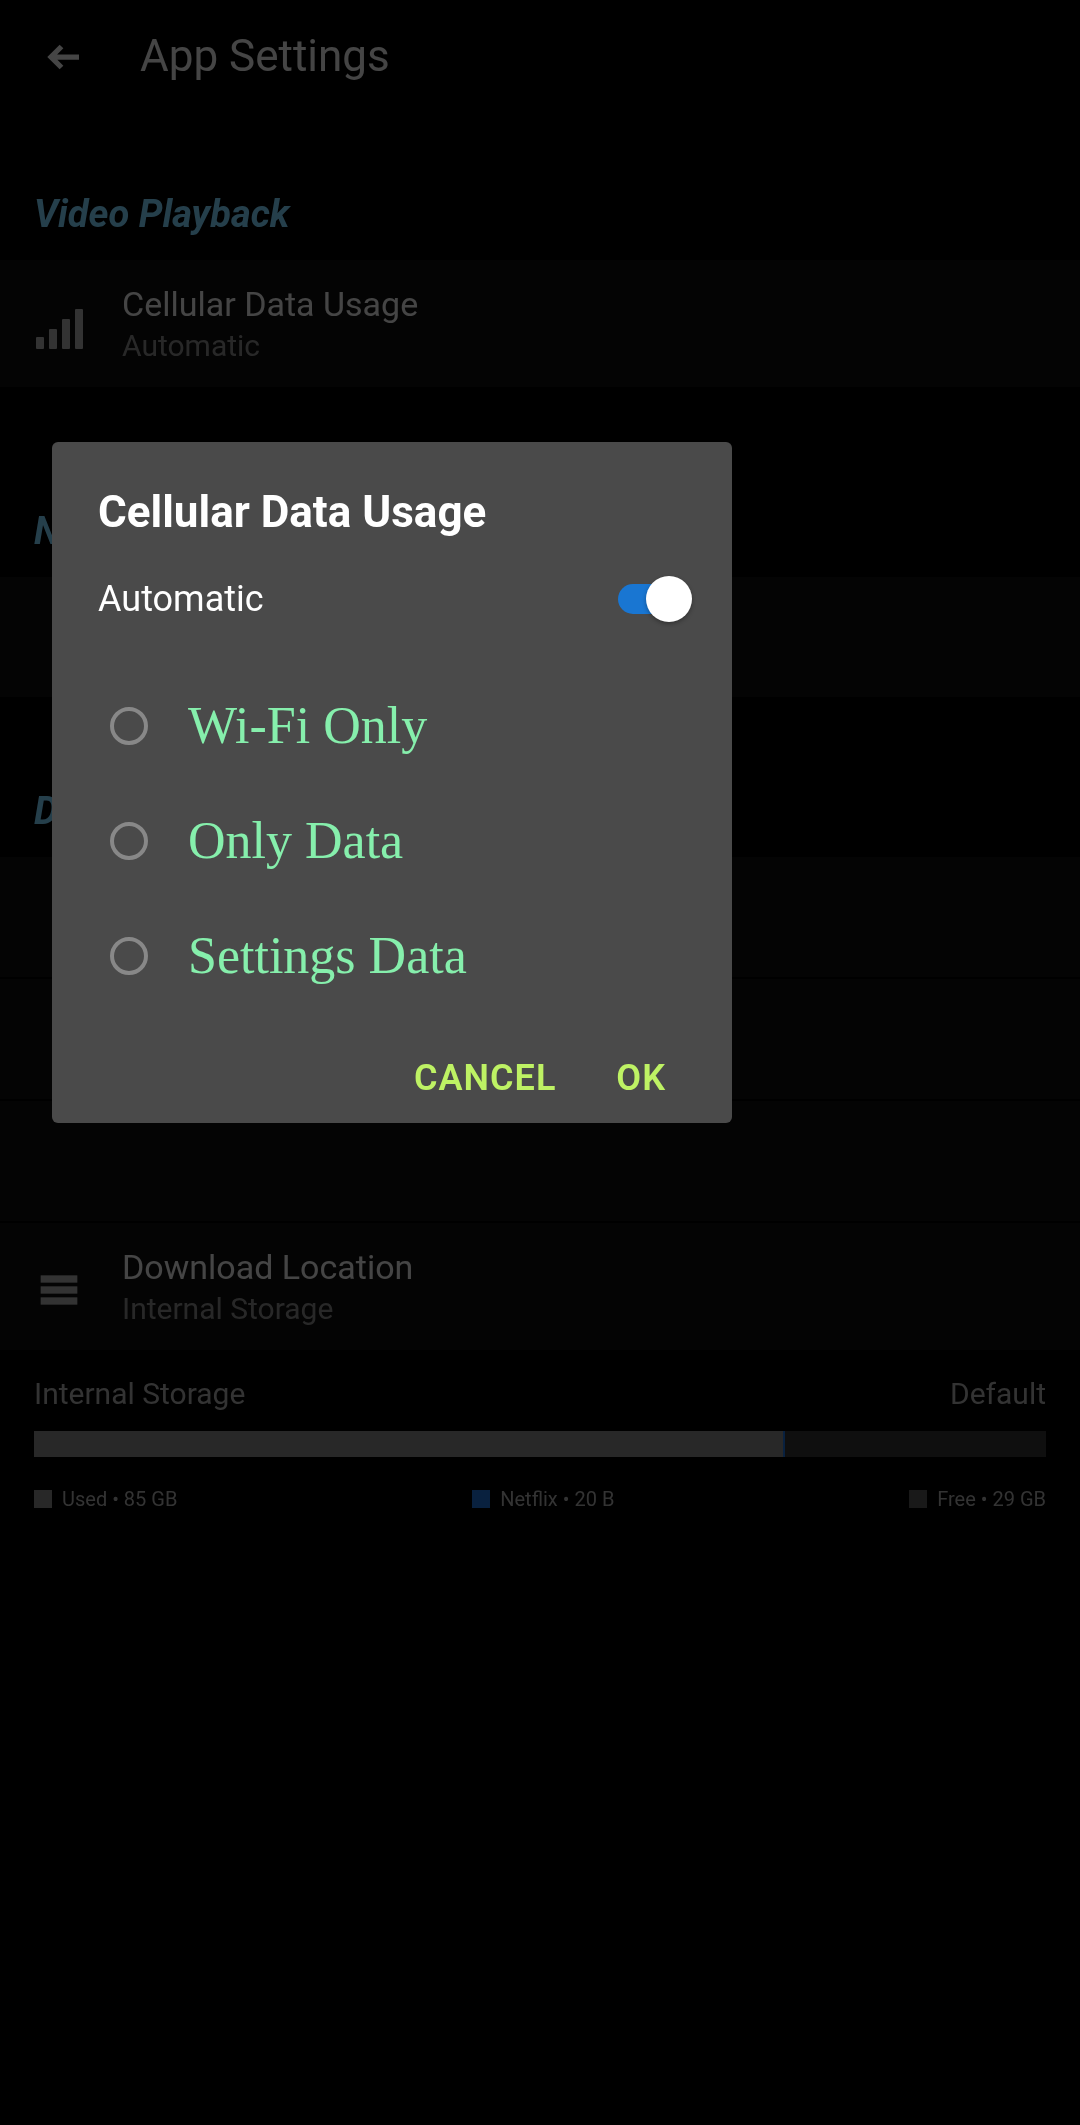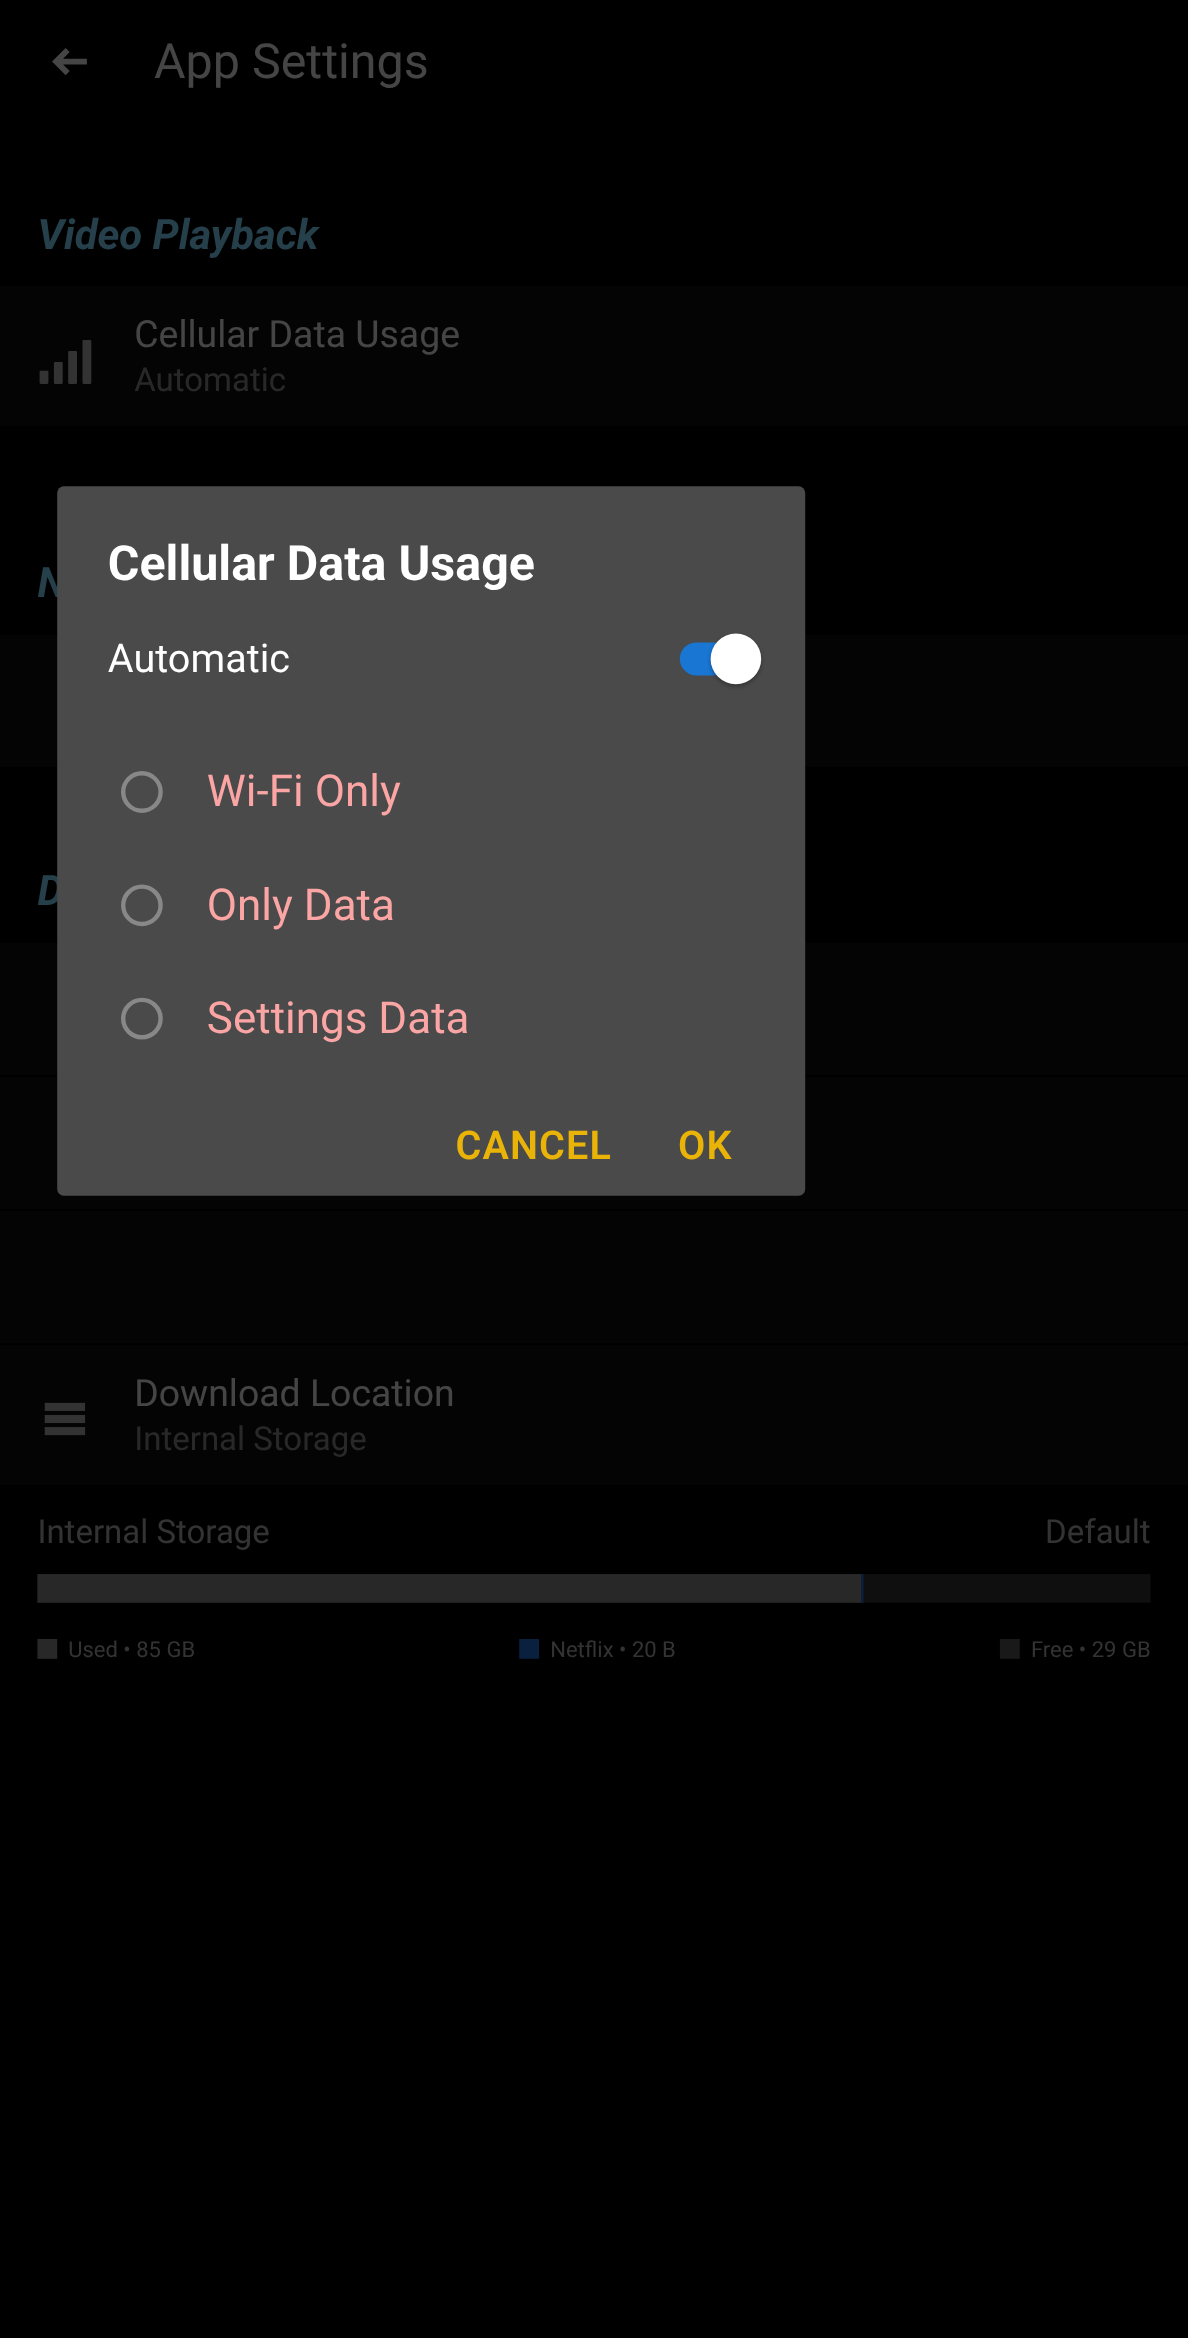--- a/index.html
+++ b/index.html
@@ -14,21 +14,21 @@
       background: #000;
       color: #e5e5e5;
       position: relative;
       overflow: hidden;
     }
     .page {
       filter: brightness(0.5);
     }
     .header {
       display: flex;
-      align-items: center;
+      align-items: flex-end;
       padding: 30px 40px;
       gap: 50px;
     }
     .back-icon {
       width: 50px;
       height: 50px;
       display: flex;
       align-items: center;
       justify-content: center;
     }
@@ -188,34 +188,35 @@
       padding: 28px 12px;
     }
     .radio-circle {
       width: 38px;
       height: 38px;
       border: 4px solid #888;
       border-radius: 50%;
       flex-shrink: 0;
     }
     .radio-label {
-      font-size: 40px;
-      color: #fca5a5;
+      font-size: 52px;
+      color: #86efac;
+      font-family: Liberation Serif, serif;
     }
     .dialog-actions {
       display: flex;
       justify-content: flex-end;
       gap: 60px;
       margin-top: 44px;
       padding-right: 20px;
     }
     .dialog-button {
       font-size: 36px;
       font-weight: 600;
-      color: #eab308;
+      color: #bef264;
       letter-spacing: 1px;
       background: none;
       border: none;
       cursor: pointer;
     }
   </style>
 </head>
 <body>
 
 <div class="page">

